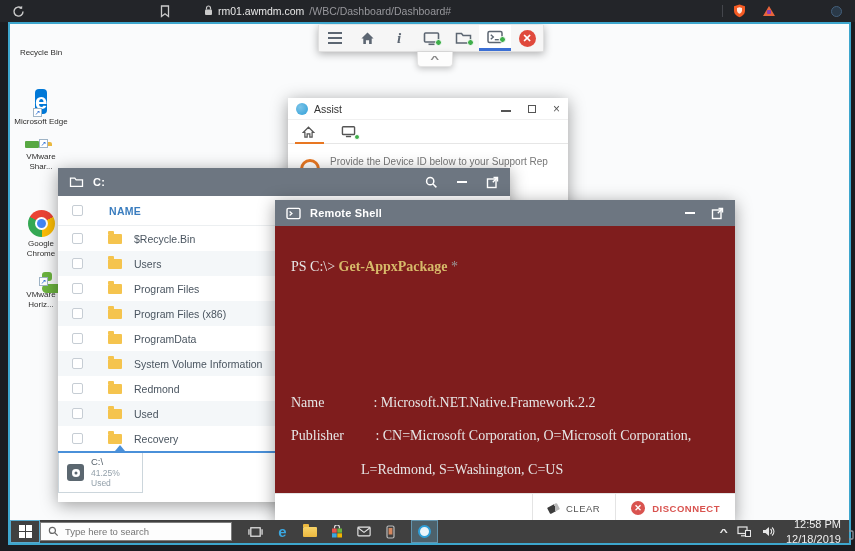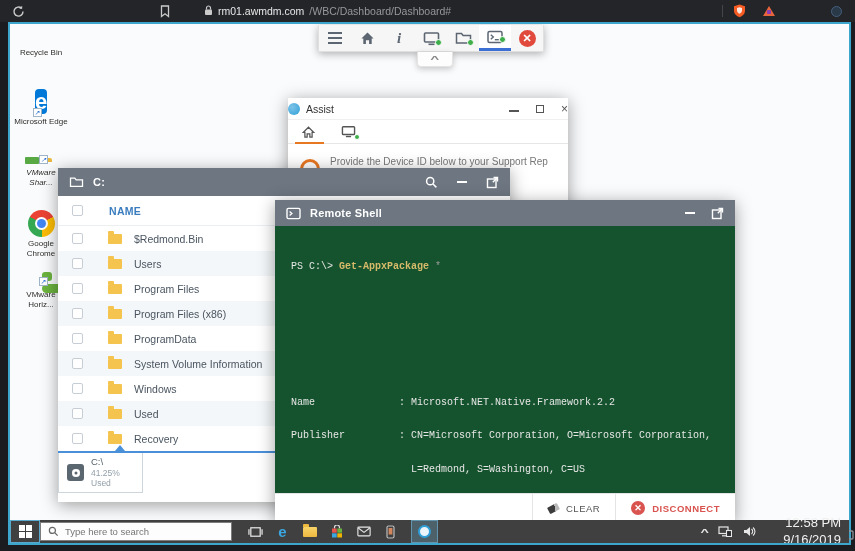--- a/index.html
+++ b/index.html
@@ -59,21 +59,21 @@
   
   .win { position:absolute; background:#fff; box-shadow:0 3px 16px rgba(0,0,0,.38); }
   .win-head { height:27px; background:#6d7681; display:flex; align-items:center; padding:0 11px; gap:9px; color:#fff; }
   .win-title { font-size:11px; font-weight:bold; letter-spacing:.2px; }
   .head-actions { margin-left:auto; display:flex; align-items:center; gap:16px; }
   .hbtn { color:#fff; cursor:pointer; display:flex; align-items:center; }
   .icon-minus { display:inline-block; width:10px; height:2px; background:#fff; }
 
   
   .assist-win { left:278px; top:74px; width:280px; height:150px; z-index:2; }
-  .assist-title { height:22px; display:flex; align-items:center; gap:6px; padding:0 0; border-bottom:1px solid #f0f0f0; }
+  .assist-title { height:22px; display:flex; align-items:center; gap:6px; padding:0 8px; border-bottom:1px solid #f0f0f0; }
   .assist-logo { width:12px; height:12px; border-radius:50%; background:radial-gradient(circle at 35% 35%, #7cc4e8, #2f9fd8); }
   .assist-name { font-size:10.5px; color:#333; }
   .assist-ctrl { margin-left:auto; display:flex; gap:17px; align-items:center; color:#555; font-size:10px; }
   .icon-max { width:8px; height:8px; border:1px solid #555; display:inline-block; }
   .assist-tabs { height:24px; display:flex; align-items:center; gap:26px; padding:0 14px; border-bottom:1px solid #e6e6e6; position:relative; }
   .assist-tab { position:relative; display:flex; align-items:center; cursor:pointer; }
   .assist-tab .status-dot { right:-4px; bottom:-2px; width:6px; height:6px; }
   .tab-underline { position:absolute; bottom:-1px; left:7px; width:29px; height:2px; background:#e87722; }
   .assist-body { display:flex; gap:10px; padding:11px 12px; align-items:flex-start; }
   .icon-headset { width:20px; height:15px; border:3px solid #e87722; border-bottom:none; border-radius:11px 11px 0 0; position:relative; margin-top:4px; flex:none; }
@@ -96,21 +96,21 @@
   .fm-footer .tri { position:absolute; top:-8px; left:57px; width:0; height:0; border-left:5px solid transparent; border-right:5px solid transparent; border-bottom:6px solid #4a90d9; }
   .drive-card { width:85px; height:40px; border:1px solid #ccd6dc; border-top:none; display:flex; align-items:center; gap:7px; padding:0 8px; cursor:pointer; background:#fff; }
   .icon-drive { width:17px; height:17px; background:#5b6770; border-radius:3px; display:flex; align-items:center; justify-content:center; flex:none; }
   .icon-drive::after { content:""; width:8px; height:8px; border-radius:50%; background:#fff; box-shadow:inset 0 0 0 2.5px #fff, inset 0 0 0 4px #5b6770; }
   .drive-name { font-size:9.5px; color:#55606a; line-height:1.25; }
   .drive-usage { font-size:8.5px; color:#93a0aa; line-height:1.25; }
 
   
   .shell-win { left:265px; top:176px; width:460px; height:322px; z-index:4; display:flex; flex-direction:column; }
   .shell-head { height:26px; }
-  .terminal { flex:1; background:#14532d; padding:13px 16px 0; font-family:Liberation Mono, monospace; font-size:10px; line-height:11.2px; color:#e6e6e6; white-space:pre; overflow:hidden; cursor:text; }
+  .terminal { flex:1; background:#7f1d1d; padding:13px 16px 0; font-family:Liberation Serif, serif; font-size:14px; line-height:11.2px; color:#e6e6e6; white-space:pre; overflow:hidden; cursor:text; }
   .tline { height:11.2px; white-space:pre; }
   .prompt-line { height:12px; white-space:pre; }
   .cmd-yellow { color:#d7ba6a; font-weight:bold; }
   .cmd-dim { color:#9a9a9a; }
   .shell-footer { height:29px; background:#fff; border-top:1px solid #e4e4e4; display:flex; align-items:center; }
   .footer-btns { margin-left:auto; display:flex; height:100%; }
   .fbtn { display:flex; align-items:center; gap:7px; padding:0 15px; border-left:1px solid #e4e4e4; font-size:9.5px; letter-spacing:.5px; color:#555; cursor:pointer; }
   .fbtn.danger { color:#d9534f; font-weight:bold; }
   .icon-eraser { width:11px; height:7px; background:linear-gradient(105deg,#3c3c3c 62%,#b9b9b9 62%); border-radius:1px; transform:rotate(-28deg); }
   .icon-disc { width:14px; height:14px; border-radius:50%; background:#d9534f; color:#fff; font-size:9px; font-weight:bold; line-height:14px; text-align:center; }
@@ -122,21 +122,21 @@
   .tb-search input { border:none; outline:none; background:transparent; font-size:9.5px; color:#444; width:150px; font-family:"Liberation Sans",sans-serif; }
   .tb-item { width:27px; height:100%; display:flex; align-items:center; justify-content:center; cursor:pointer; flex:none; position:relative; }
   .tb-item.running { background:rgba(110,175,210,.30); border:1px solid rgba(110,175,210,.65); margin-left:7px; }
   .tb-edge-e { color:#3ba7e0; font-weight:bold; font-size:15px; }
   .tb-folder { width:14px; height:10px; background:linear-gradient(180deg,#f7d368,#edb93f); border-radius:1px; position:relative; }
   .tb-folder::before { content:""; position:absolute; top:-3px; left:0; width:6px; height:3px; background:#edb93f; border-radius:1px 1px 0 0; }
   .assist-dot { width:13px; height:13px; border-radius:50%; background:#eaf4fa; border:2.5px solid #2f9fd8; }
   .tray { margin-left:auto; display:flex; align-items:center; gap:11px; padding-right:8px; }
   .tray .titem { cursor:pointer; display:flex; align-items:center; }
   .tray-caret { color:#e8e8e8; font-size:9px; font-weight:bold; transform:scaleX(1.6); }
-  .clock { text-align:right; color:#f0f0f0; font-size:13px; line-height:1.3; cursor:pointer;margin-left:16px; }
+  .clock { text-align:right; color:#f0f0f0; font-size:11px; line-height:1.3; cursor:pointer; }
 
   .edge-display-btn { position:absolute; right:1px; top:528px; cursor:pointer; }
 </style>
 </head>
 <body>
 
 <div id="canvas">
 
   <div class="browser-bar">
     <div class="abs reload-btn">
@@ -179,21 +179,21 @@
     <div class="desktop">
 
       <div class="dicon" style="top:6px;">
         <span class="art"><span class="art-bin"></span></span>
         <div class="lbl">Recycle Bin</div>
       </div>
       <div class="dicon" style="top:64px;">
         <span class="art"><span class="art-edge">e</span><span class="shortcut-mini">↗</span></span>
         <div class="lbl">Microsoft Edge</div>
       </div>
-      <div class="dicon" style="top:126px;font-style:italic;">
+      <div class="dicon" style="top:110px;">
         <span class="art"><span class="art-folder-big"><span class="green-tag"></span></span><span class="shortcut-mini">↗</span></span>
         <div class="lbl">VMware Shar...</div>
       </div>
       <div class="dicon" style="top:186px;">
         <span class="art"><span class="art-chrome">
               <span class="w">
                 <span class="b"></span>
               </span>
             </span></span>
         <div class="lbl">Google Chrome</div>
@@ -300,21 +300,21 @@
           </span>
         </div>
         <div class="fm-namehdr">
           <span class="chk"></span>
           <span class="name-col">NAME</span>
         </div>
         <div>
           <div class="fm-row">
               <span class="chk"></span>
               <span class="row-folder"></span>
-              <span class="fname">$Redmond.Bin</span>
+              <span class="fname">$Recycle.Bin</span>
             </div>
           <div class="fm-row">
               <span class="chk"></span>
               <span class="row-folder"></span>
               <span class="fname">Users</span>
             </div>
           <div class="fm-row">
               <span class="chk"></span>
               <span class="row-folder"></span>
               <span class="fname">Program Files</span>
@@ -330,21 +330,21 @@
               <span class="fname">ProgramData</span>
             </div>
           <div class="fm-row">
               <span class="chk"></span>
               <span class="row-folder"></span>
               <span class="fname">System Volume Information</span>
             </div>
           <div class="fm-row">
               <span class="chk"></span>
               <span class="row-folder"></span>
-              <span class="fname">Windows</span>
+              <span class="fname">Redmond</span>
             </div>
           <div class="fm-row">
               <span class="chk"></span>
               <span class="row-folder"></span>
               <span class="fname">Used</span>
             </div>
           <div class="fm-row">
               <span class="chk"></span>
               <span class="row-folder"></span>
               <span class="fname">Recovery</span>
@@ -481,21 +481,21 @@
               </svg>
           </span>
           <span class="titem">
             <svg width="13" height="11" viewBox="0 0 13 11">
                 <path d="M1 4h2.5L7 1v9L3.5 7H1z" fill="#e6e6e6"></path>
                 <path d="M8.5 3c1.6 1.4 1.6 3.6 0 5M10 1.5c2.6 2.3 2.6 5.7 0 8" fill="none" stroke="#e6e6e6" stroke-width="1.1"></path>
               </svg>
           </span>
           <span class="clock">
             <div>12:58 PM</div>
-            <div>9/16/2019</div>
+            <div>12/18/2019</div>
           </span>
         </div>
       </div>
 
     </div>
   </div>
 
   <div class="edge-display-btn">
     <svg width="14" height="12" viewBox="0 0 14 12">
         <rect x="1" y="1" width="12" height="8" rx="1" fill="none" stroke="#8d949c" stroke-width="1.3"></rect>

